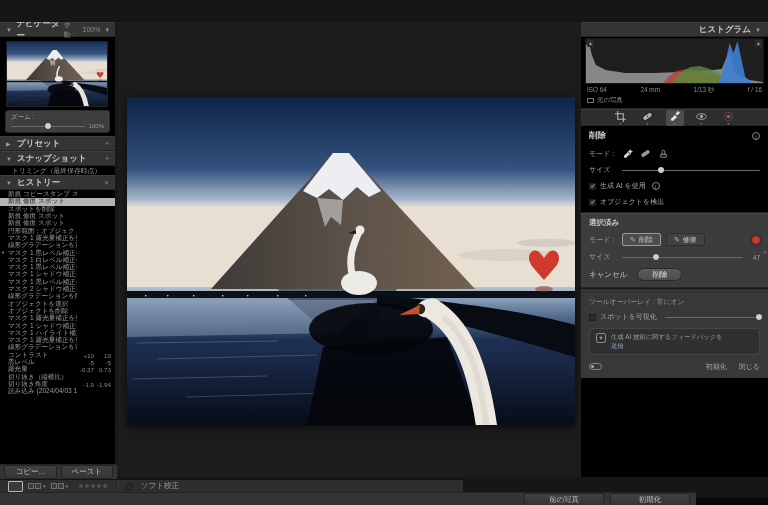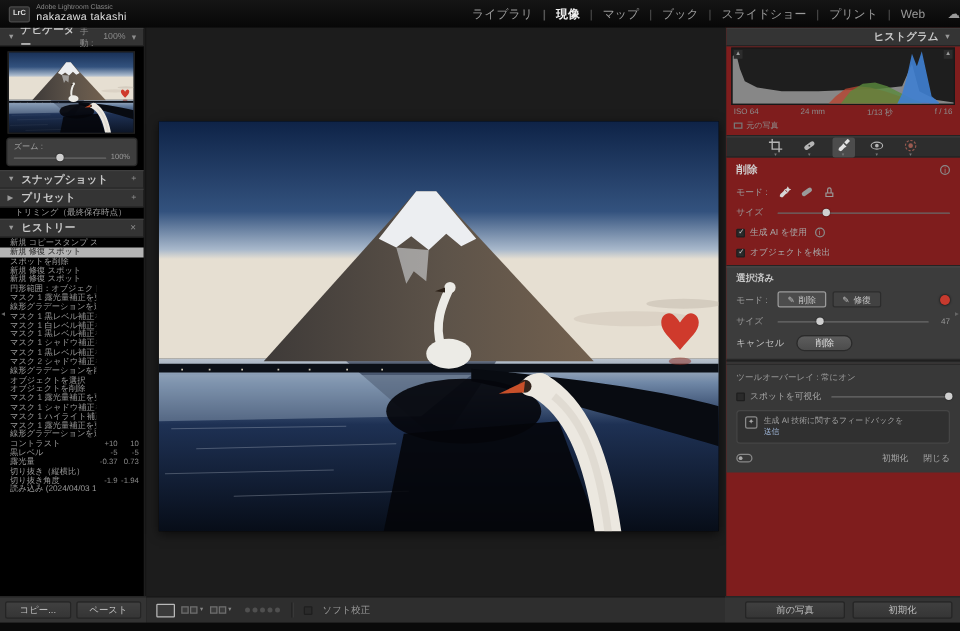--- a/index.html
+++ b/index.html
@@ -18,21 +18,21 @@
   .id-plate .app-small { font-size:5.5px; color:#8a8a8a; }
   .id-plate .identity { font-size:8.5px; color:#e0e0e0; letter-spacing:.3px; }
   #modules { margin-left:auto; display:flex; align-items:center; gap:0; padding-right:8px; }
   .module { font-size:9.5px; color:#9a9a9a; padding:0 4px; cursor:default; }
   .module+.module::before { content:"|"; color:#555; margin-right:8px; font-size:9px; }
   .module.active { color:#f0f0f0; font-weight:bold; }
   .cloud { font-size:10px; color:#9a9a9a; margin-left:6px; }
   
   #left-panel { position:absolute; left:0; top:22px; width:116px; height:455px; background:#000000;
     border-right:1px solid #1d1d1d; overflow:hidden; }
-  #right-panel { position:absolute; left:580px; top:22px; width:188px; height:455px; background:#7f1d1d;
+  #right-panel { position:absolute; left:580px; top:22px; width:188px; height:455px; background:#000000;
     border-left:1px solid #1d1d1d; overflow:hidden; }
   #center { position:absolute; left:117px; top:22px; width:463px; height:455px; background:#1c1c1c; }
   .phdr { display:flex; align-items:center; height:15px; padding:0 6px; font-size:8.5px; font-weight:bold;
     color:#c8c8c8; border-top:1px solid #3f3f3f; border-bottom:1px solid #242424; background:#343434; }
   .phdr .tri { font-size:6px; color:#999; margin-right:4px; width:7px; display:inline-block;}
   .phdr .right { margin-left:auto; font-weight:normal; color:#8d8d8d; font-size:7px; display:flex; gap:5px; align-items:center;}
   
   #nav-thumb { margin:4px 6px 2px 6px; width:102px; height:66px; border:1px solid #222;
     box-shadow:0 1px 2px rgba(0,0,0,.5); background:#111; }
   #nav-thumb svg { display:block; width:100%; height:100%; }
@@ -46,21 +46,21 @@
   .zrow .zval { font-size:6px; color:#999; }
   
   .subitem { font-size:6.8px; color:#9c9c9c; padding:1px 0 1px 12px; height:9px; line-height:8px;}
   #history-list { padding:1px 0; }
   .hrow { display:flex; align-items:center; height:7.3px; padding:0 4px 0 8px; font-size:6.6px; color:#9c9c9c; cursor:default;}
   .hrow.sel { background:#b4b4b4; color:#1e1e1e; }
   .hrow .hlabel { flex:1; white-space:nowrap; overflow:hidden; }
   .hrow .hval { width:17px; text-align:right; font-size:6.2px; color:#8a8a8a;}
   .hrow.sel .hval { color:#333; }
   
-  #bottombar { position:absolute; left:0; top:477px; width:768px; height:21px; display:flex; z-index:4;}
+  #bottombar { position:absolute; left:0; top:464px; width:696px; height:21px; display:flex; z-index:4;flex-direction:column;}
   #bb-left { width:117px; background:#343434; border-top:1px solid #242424; display:flex; align-items:center; gap:4px; padding:0 4px;}
   #bb-center { width:463px; background:#2e2e2e; border-top:1px solid #141414; display:flex; align-items:center; padding:0 8px; gap:5px;}
   #bb-right { flex:1; background:#343434; border-top:1px solid #242424; display:flex; align-items:center; justify-content:flex-end; gap:6px; padding:0 6px;}
   .btn { background:linear-gradient(#404040,#353535); border:1px solid #252525; border-radius:2px;
     color:#c0c0c0; font-size:7.5px; height:14px; display:flex; align-items:center; justify-content:center; padding:0 8px; cursor:default;}
   #bb-left .btn { flex:1; }
   #bb-right .btn { width:80px; }
   #filmstrip-edge { position:absolute; left:0; top:498px; width:768px; height:7px; background:#0a0a0a; text-align:center; }
   .edge-arrow { position:absolute; font-size:6px; color:#666; z-index:6;}
   
@@ -190,38 +190,20 @@
       <circle cx="293" cy="212" r="5.2" fill="#33241c"></circle>
       <polygon points="293,208 272,218 292,217" fill="#c8502a"></polygon>
       <path d="M417,183 C408,172 402,168 402,161 C402,154 409,151 413,156 C415,158 417,161 417,161 C417,161 419,158 421,156 C425,151 432,154 432,161 C432,168 426,172 417,183 Z" fill="#cf3a2c"></path>
       <ellipse cx="417" cy="192" rx="9" ry="3" fill="#8e2a20" opacity="0.5"></ellipse>
     </symbol>
   </defs>
 </svg>
 
 <div id="app">
 
-  <div id="topbar">
-    <div class="logo-badge">LrC</div>
-    <div class="id-plate">
-      <span class="app-small">Adobe Lightroom Classic</span>
-      <span class="identity">nakazawa takashi</span>
-    </div>
-    <div id="modules">
-
-    <span class="module">ライブラリ</span>
-        <span class="module active">現像</span>
-        <span class="module">マップ</span>
-        <span class="module">ブック</span>
-        <span class="module">スライドショー</span>
-        <span class="module">プリント</span>
-        <span class="module">Web</span>
-      </div>
-    <span class="cloud">☁</span>
-  </div>
 
   <div id="left-panel">
     <div class="phdr">
       <span class="tri">▼</span>
       <span>ナビゲーター</span>
       <span class="right">
         <span>手動 :</span>
         <span>100%</span>
         <span>▾</span>
       </span>
@@ -235,29 +217,29 @@
       <div class="zlabel">ズーム :</div>
       <div class="zrow">
         <div class="slider">
           <div class="track"></div>
             <div class="thumb" style="left:46%"></div>
         </div>
         <span class="zval">100%</span>
       </div>
     </div>
     <div class="phdr">
+      <span class="tri">▶</span>
+      <span>プリセット</span>
+      <span class="right">
+          <span>+</span>
+        </span>
+    </div>
+    <div class="phdr">
       <span class="tri">▼</span>
       <span>スナップショット</span>
-      <span class="right">
-          <span>+</span>
-        </span>
-    </div>
-    <div class="phdr">
-      <span class="tri">▶</span>
-      <span>プリセット</span>
       <span class="right">
           <span>+</span>
         </span>
     </div>
     <div>
 
     <div class="subitem">トリミング（最終保存時点）</div>
       </div>
     <div class="phdr">
       <span class="tri">▼</span>

